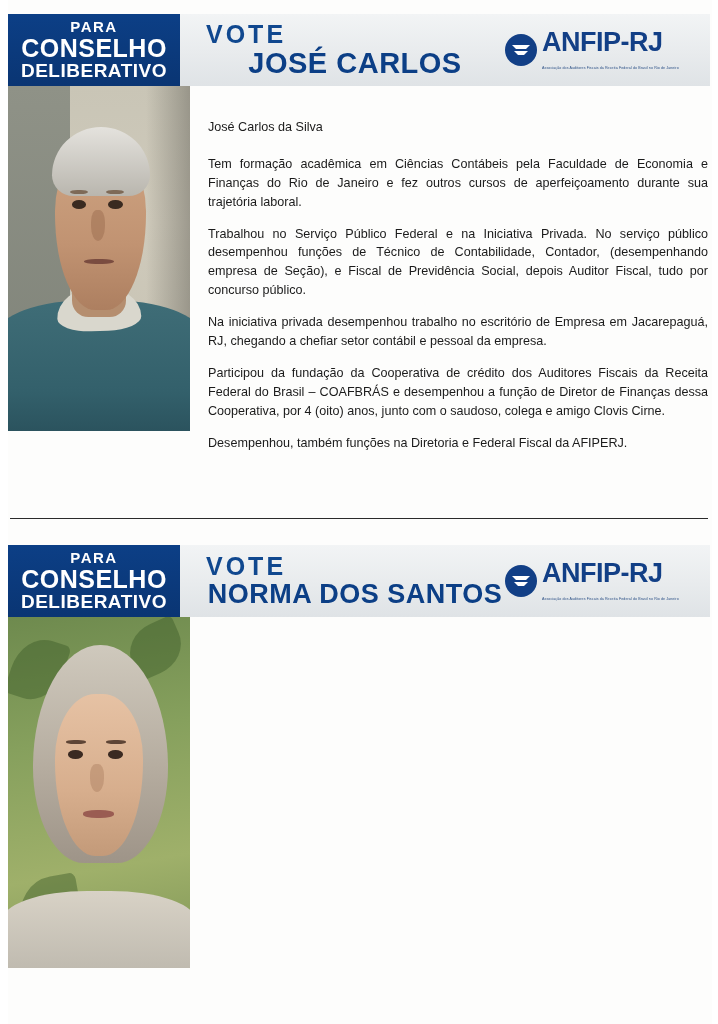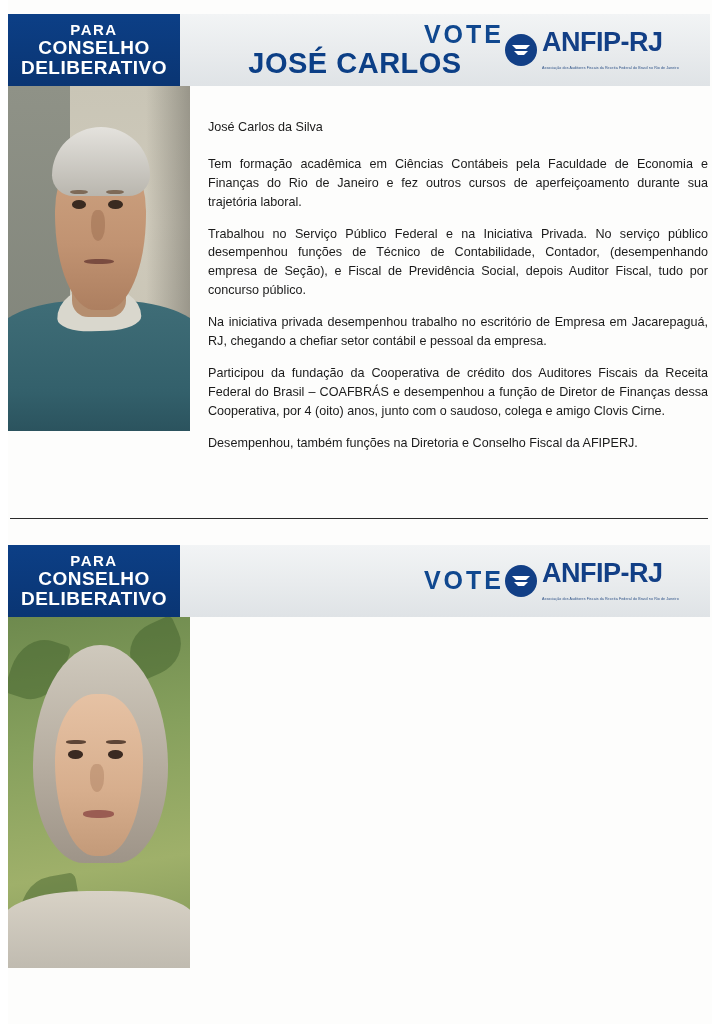--- a/index.html
+++ b/index.html
@@ -46,21 +46,21 @@
     align-items: center;
     padding: 2px 4px;
   }
   .banner-left .l1 {
     font-size: 15px;
     font-weight: bold;
     letter-spacing: 1.5px;
     line-height: 1.05;
   }
   .banner-left .l2 {
-    font-size: 19px;
+    font-size: 25px;
     font-weight: bold;
     letter-spacing: 0.5px;
     line-height: 1.05;
   }
   .banner-left .l3 {
     font-size: 19px;
     font-weight: bold;
     letter-spacing: 0.5px;
     line-height: 1.05;
   }
@@ -71,21 +71,20 @@
     flex-direction: column;
     justify-content: center;
   }
   .vote-word {
     font-size: 25px;
     font-weight: bold;
     color: #10488f;
     letter-spacing: 3px;
     line-height: 1;
     margin-bottom: 2px;
-    text-align: right;
   }
   .cand-name {
     font-size: 29px;
     font-weight: bold;
     color: #0c3f86;
     letter-spacing: 0.5px;
     line-height: 1;
     text-align: center;
   }
   .cand-name.small { font-size: 27px; }
@@ -352,36 +351,37 @@
       <div class="p1-nose"></div>
       <div class="p1-mouth"></div>
     </div>
 
     <div class="body-text-1">
       <p class="lead">José Carlos da Silva</p>
       <p>Tem formação acadêmica em Ciências Contábeis pela Faculdade de Economia e Finanças do Rio de Janeiro e fez outros cursos de aperfeiçoamento durante sua trajetória laboral.</p>
       <p>Trabalhou no Serviço Público Federal e na Iniciativa Privada. No serviço público desempenhou funções de Técnico de Contabilidade, Contador, (desempenhando empresa de Seção), e Fiscal de Previdência Social, depois Auditor Fiscal, tudo por concurso público.</p>
       <p>Na iniciativa privada desempenhou trabalho no escritório de Empresa em Jacarepaguá, RJ, chegando a chefiar setor contábil e pessoal da empresa.</p>
       <p>Participou da fundação da Cooperativa de crédito dos Auditores Fiscais da Receita Federal do Brasil – COAFBRÁS e desempenhou a função de Diretor de Finanças dessa Cooperativa, por 4 (oito) anos, junto com o saudoso, colega e amigo Clovis Cirne.</p>
-      <p>Desempenhou, também funções na Diretoria e Conselho Fiscal da AFIPERJ.</p>
+      <p>Desempenhou, também funções na Diretoria e Federal Fiscal da AFIPERJ.</p>
     </div>
   </div>
 
   <div class="divider"></div>
 
   <div class="card card-bottom">
 
     <div class="banner">
       <div class="banner-left">
         <div class="l1">PARA</div>
         <div class="l2">CONSELHO</div>
         <div class="l3">DELIBERATIVO</div>
       </div>
       <div class="banner-mid">
         <div class="vote-word">VOTE</div>
+        <div class="cand-name small">NORMA DOS SANTOS</div>
       </div>
       <div class="banner-right">
         <div class="logo-wrap">
           <span class="logo-mark">
             <svg viewBox="0 0 34 34" width="34" height="34" aria-hidden="true">
               <circle cx="17" cy="17" r="16" fill="#123f86"></circle>
               <path d="M8 12 L26 12 L22 16 L12 16 Z" fill="#ffffff"></path>
               <path d="M10 18 L24 18 L20 22 L14 22 Z" fill="#ffffff"></path>
             </svg>
           </span>

